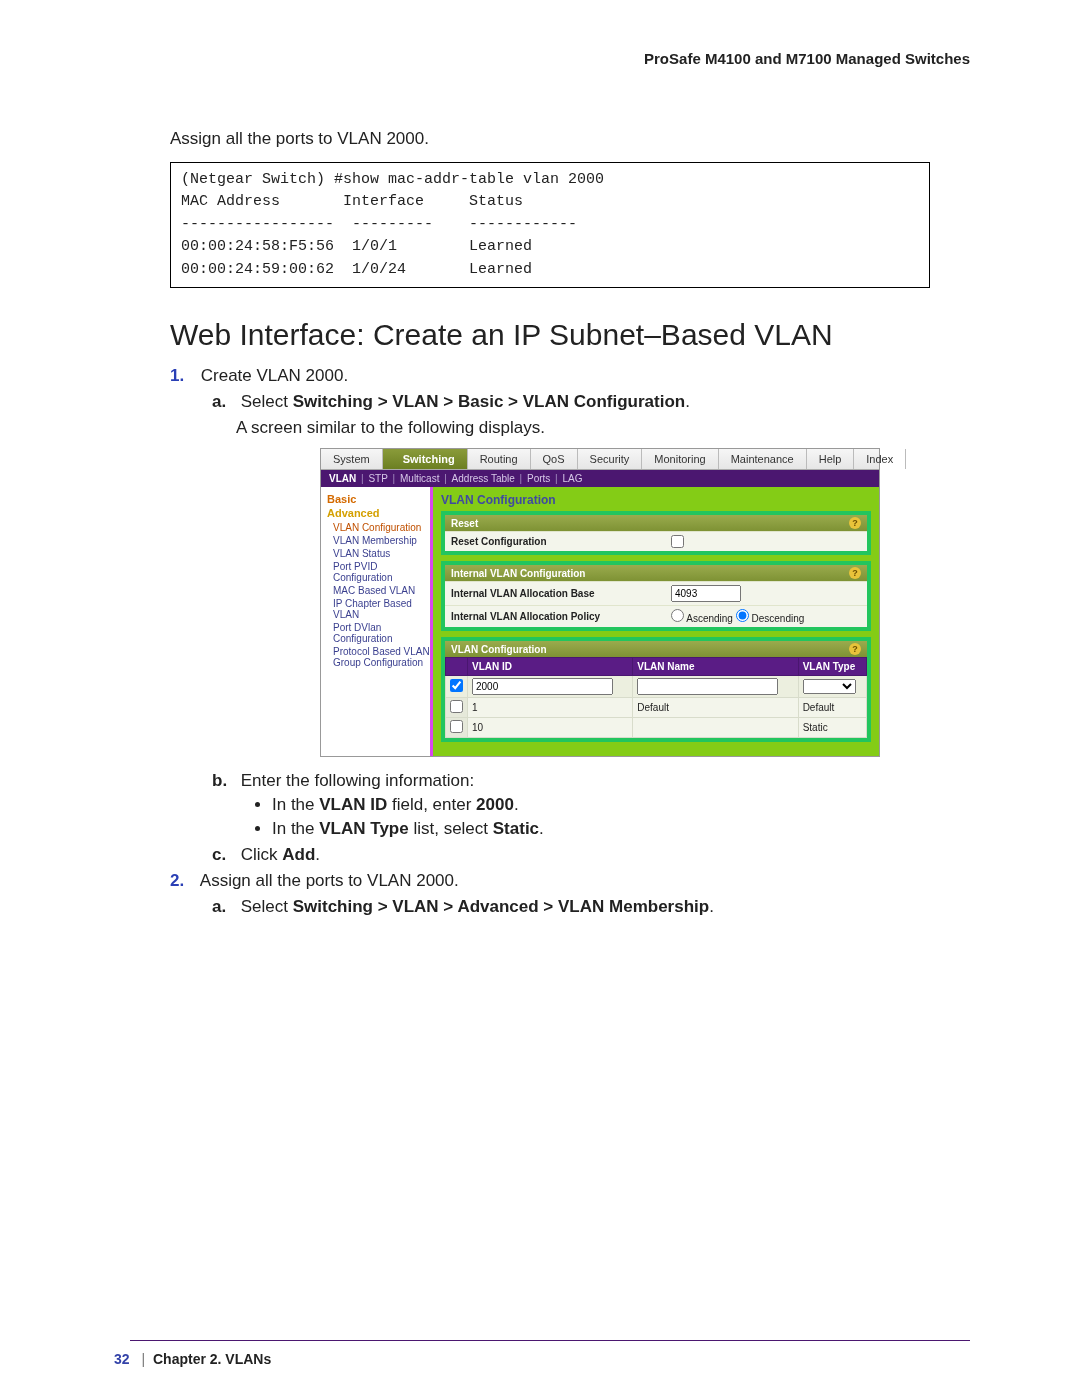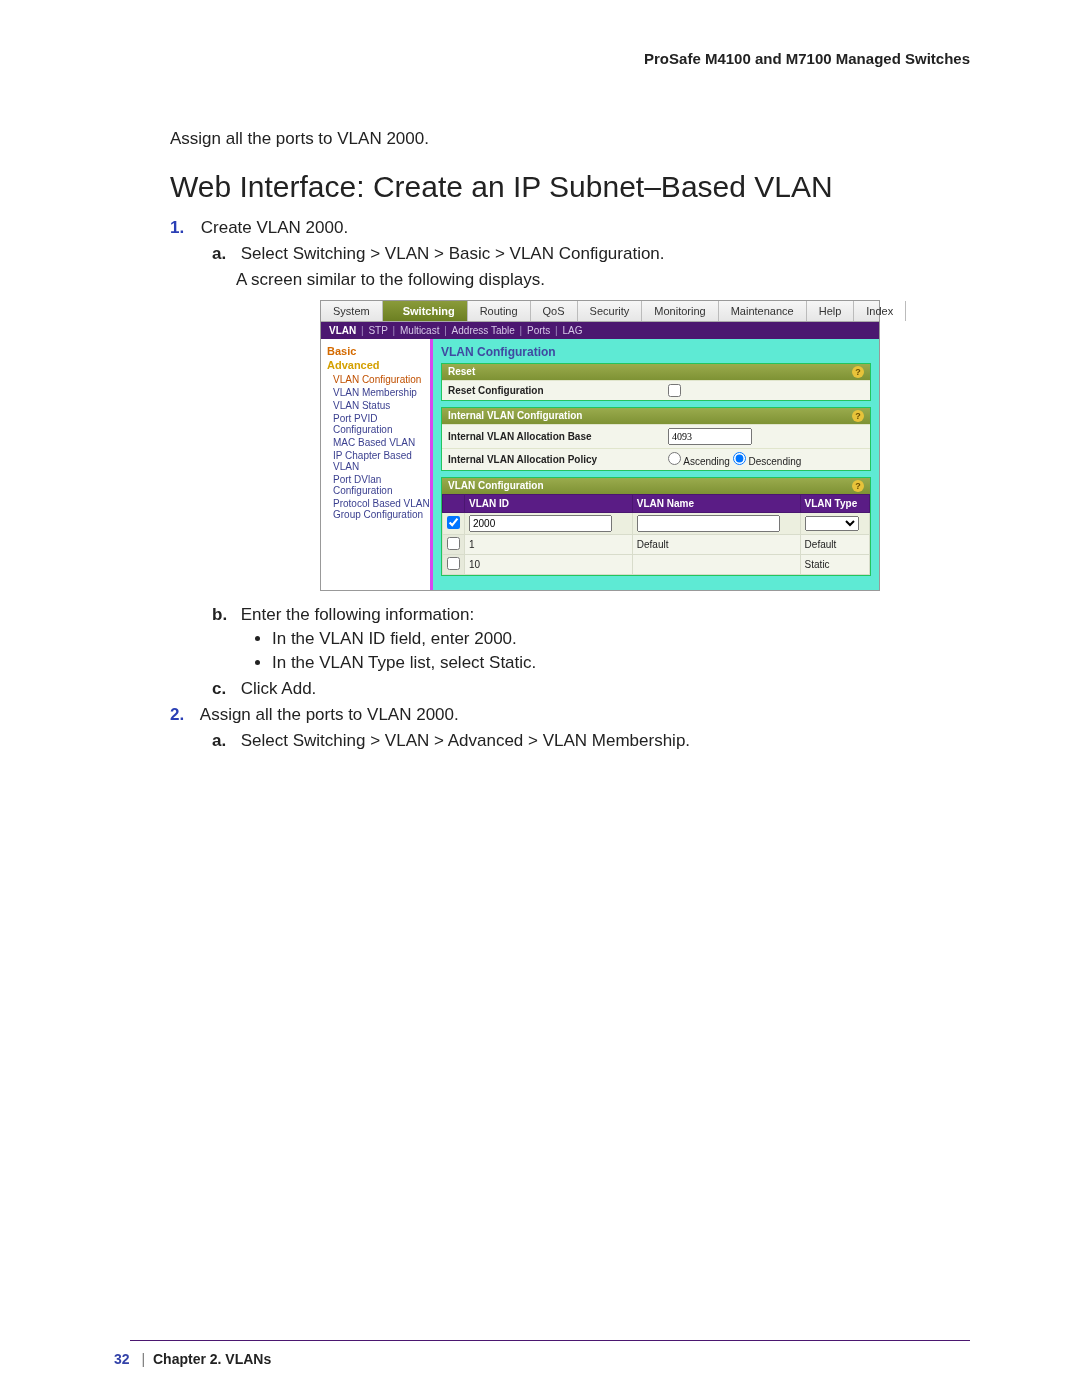--- a/index.html
+++ b/index.html
@@ -47,30 +47,30 @@
   }
   ol.main-list > li { margin-bottom: 4px; }
   .num-marker { color: #2a3fb5; font-weight: bold; display:inline-block; width: 26px;}
   .sub-list { list-style: none; margin-left: 42px; margin-top: 6px;}
   .sub-list > li { margin-bottom: 6px; }
   .sub-marker { font-weight: bold; display:inline-block; width: 24px;}
   .sub-text { display:inline; }
   .sub-note { margin-left: 24px; margin-top:6px; margin-bottom:10px;}
   .bullets { list-style: disc; margin-left: 60px; margin-top:4px; }
   .bullets li { margin-bottom: 4px; }
-  .bold { font-weight: normal; text-align: center; }
+  .bold { font-weight: bold; text-align: center; }
 
   
   .ui-shot {
     width: 560px;
     margin: 6px 0 14px 108px;
     border: 1px solid #999;
     font-size: 11px;
     font-family: Verdana, Arial, sans-serif;
-    background:#5eead4;
+    background:#84cc16;
   }
   .ui-tabs {
     display:flex;
     background: linear-gradient(#f6f6f6,#e6e6e6);
     border-bottom:1px solid #aaa;
   }
   .ui-tab {
     padding: 4px 12px;
     border-right:1px solid #bbb;
     color:#333;
@@ -100,21 +100,21 @@
   }
   .ui-side .grp-basic { color:#d46a00; font-weight:bold; font-size:11px; margin:2px 0; }
   .ui-side .grp-adv   { color:#d4a000; font-weight:bold; font-size:11px; margin:2px 0; }
   .ui-side a {
     display:block; color:#3a3f8f; font-size:10px; padding:1px 0 1px 6px; text-decoration:none;
   }
   .ui-side a.sel { color:#c05000; }
   .ui-main { flex:1; padding:4px 8px 8px 8px; }
   .ui-title { color:#3f4aa1; font-weight:bold; font-size:12px; margin:2px 0 4px 0;}
   .panel {
-    border:1px solid #22c55e;
+    border:4px solid #22c55e;
     margin-bottom:6px;
   }
   .panel-head {
     background: linear-gradient(#9aab4d,#7e9234);
     color:#fff;
     font-weight:bold;
     font-size:10px;
     padding:2px 6px;
     display:flex;
     justify-content:space-between;
@@ -131,21 +131,21 @@
   }
   .panel-row {
     display:flex;
     padding:3px 6px;
     font-size:10px;
     align-items:center;
     background:#f3f5eb;
     border-top:1px solid #e0e5cc;
   }
   .panel-row .lbl { flex:0 0 220px; font-weight:bold;}
-  .panel-row input[type=text] { width:84px; font-size:10px; padding:1px 2px;font-family:Liberation Serif, serif;}
+  .panel-row input[type=text] { width:70px; font-size:10px; padding:1px 2px;}
   .panel-row label { font-weight:normal; font-size:10px;}
   .tbl { width:100%; border-collapse:collapse; font-size:10px;}
   .tbl th {
     background:#5a1c85;
     color:#fff;
     text-align:left;
     padding:3px 4px;
     font-size:10px;
     border:1px solid #4a1670;
   }
@@ -178,20 +178,25 @@
   .footer .sep { color:#777; margin:0 4px; font-weight:normal;}
 </style>
 </head>
 <body>
 
 <div class="page">
   <div class="doc-header">ProSafe M4100 and M7100 Managed Switches</div>
 
   <p class="body-text">Assign all the ports to VLAN 2000.</p>
 
+  <pre class="code-box">(Netgear Switch) #show mac-addr-table vlan 2000
+MAC Address       Interface     Status
+-----------------  ---------    ------------
+00:00:24:58:F5:56  1/0/1        Learned
+00:00:24:59:00:62  1/0/24       Learned</pre>
 
   <h2 class="section-title">Web Interface: Create an IP Subnet–Based VLAN</h2>
 
   <ol class="main-list">
     <li>
       <span class="num-marker">1.</span>
       <span>Create VLAN 2000.</span>
 
       <ul class="sub-list">
         <li>

